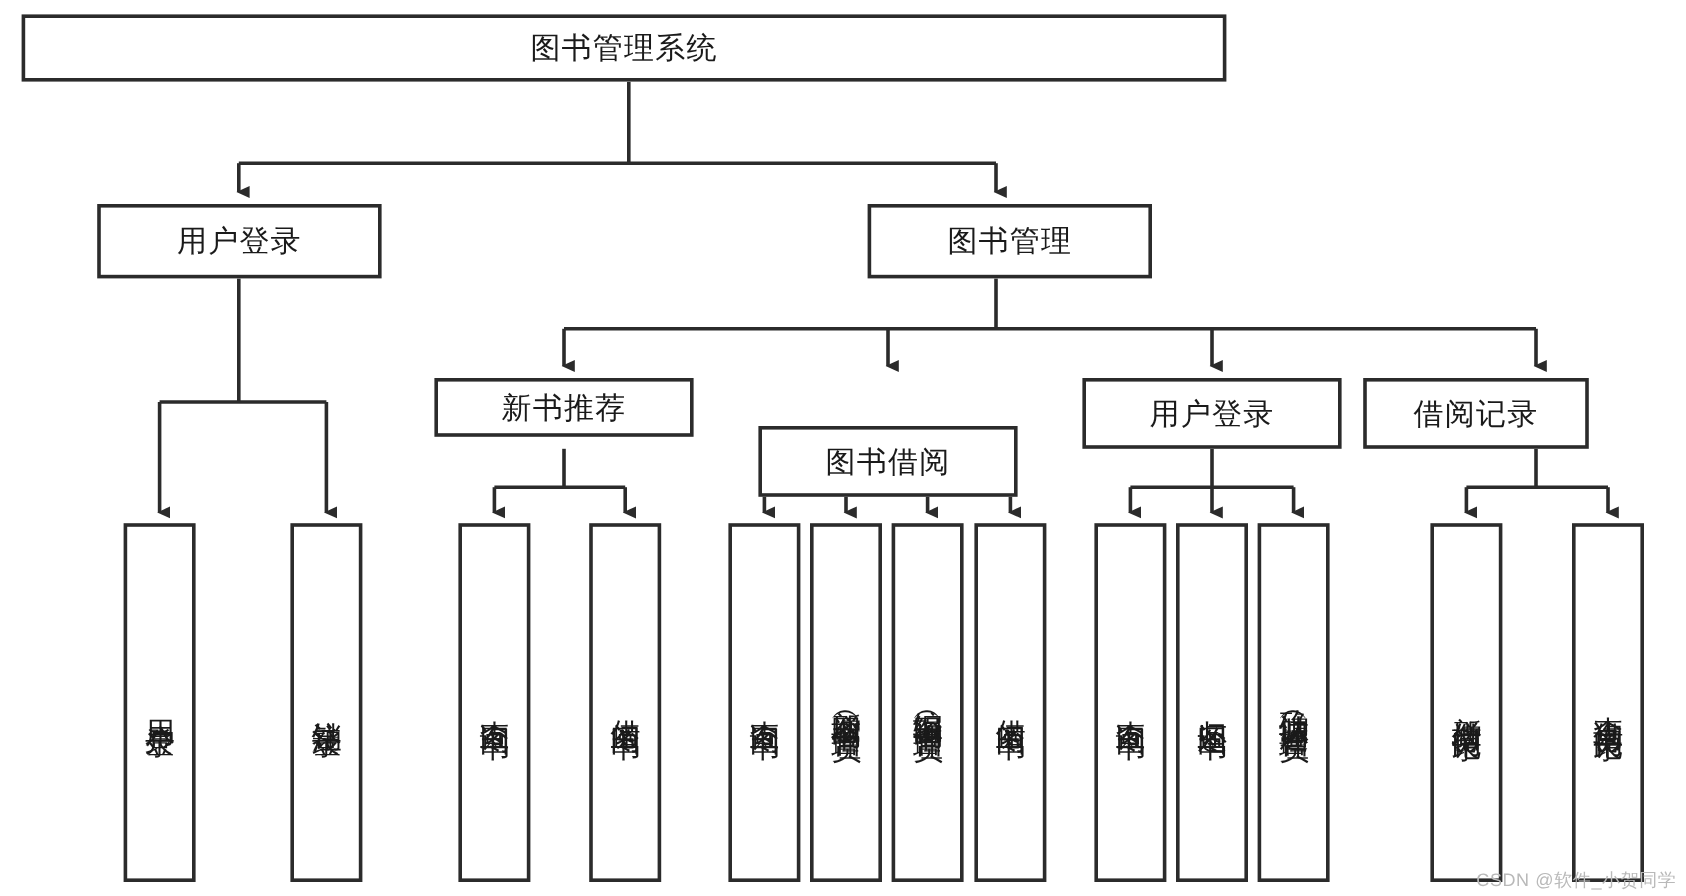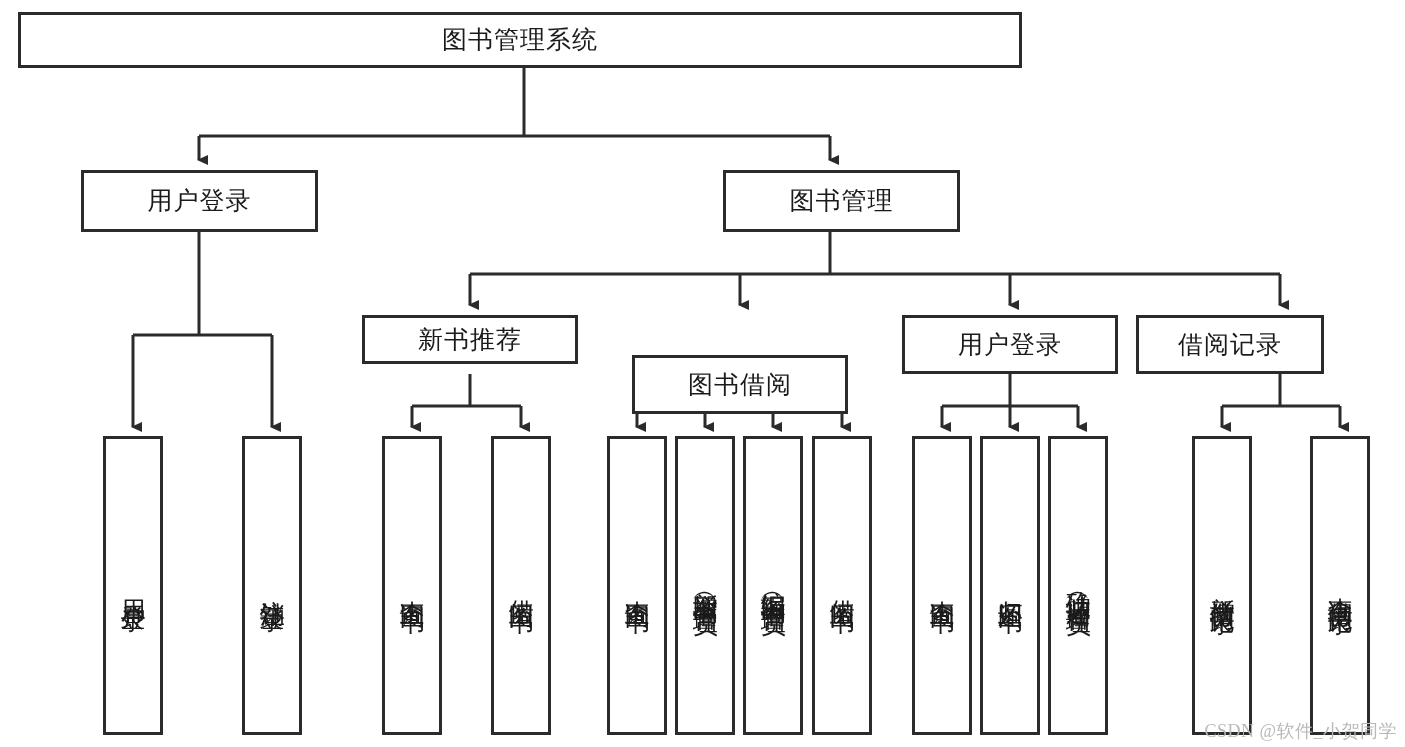--- a/index.html
+++ b/index.html
@@ -55,25 +55,25 @@
   .node-v .vtext {
     writing-mode: vertical-rl;
     text-orientation: upright;
     display: block;
     max-height: 100%;
   }
   #watermark {
     position: absolute;
     right: 8px;
     bottom: 4px;
-    font-size: 18px;
+    font-size: 15px;
     color: #b9b9b9;
     letter-spacing: 0.5px;
     white-space: nowrap;
-    font-family: Liberation Serif, serif;
+    font-family: Liberation Sans, sans-serif;
   }
 </style>
 </head>
 <body>
 
 <div id="canvas">
 
   <svg class="wires" viewBox="0 0 1405 747" xmlns="http://www.w3.org/2000/svg">
     <defs>
       <marker id="arrow" markerWidth="12" markerHeight="12" refX="5" refY="9" orient="auto" markerUnits="userSpaceOnUse">

